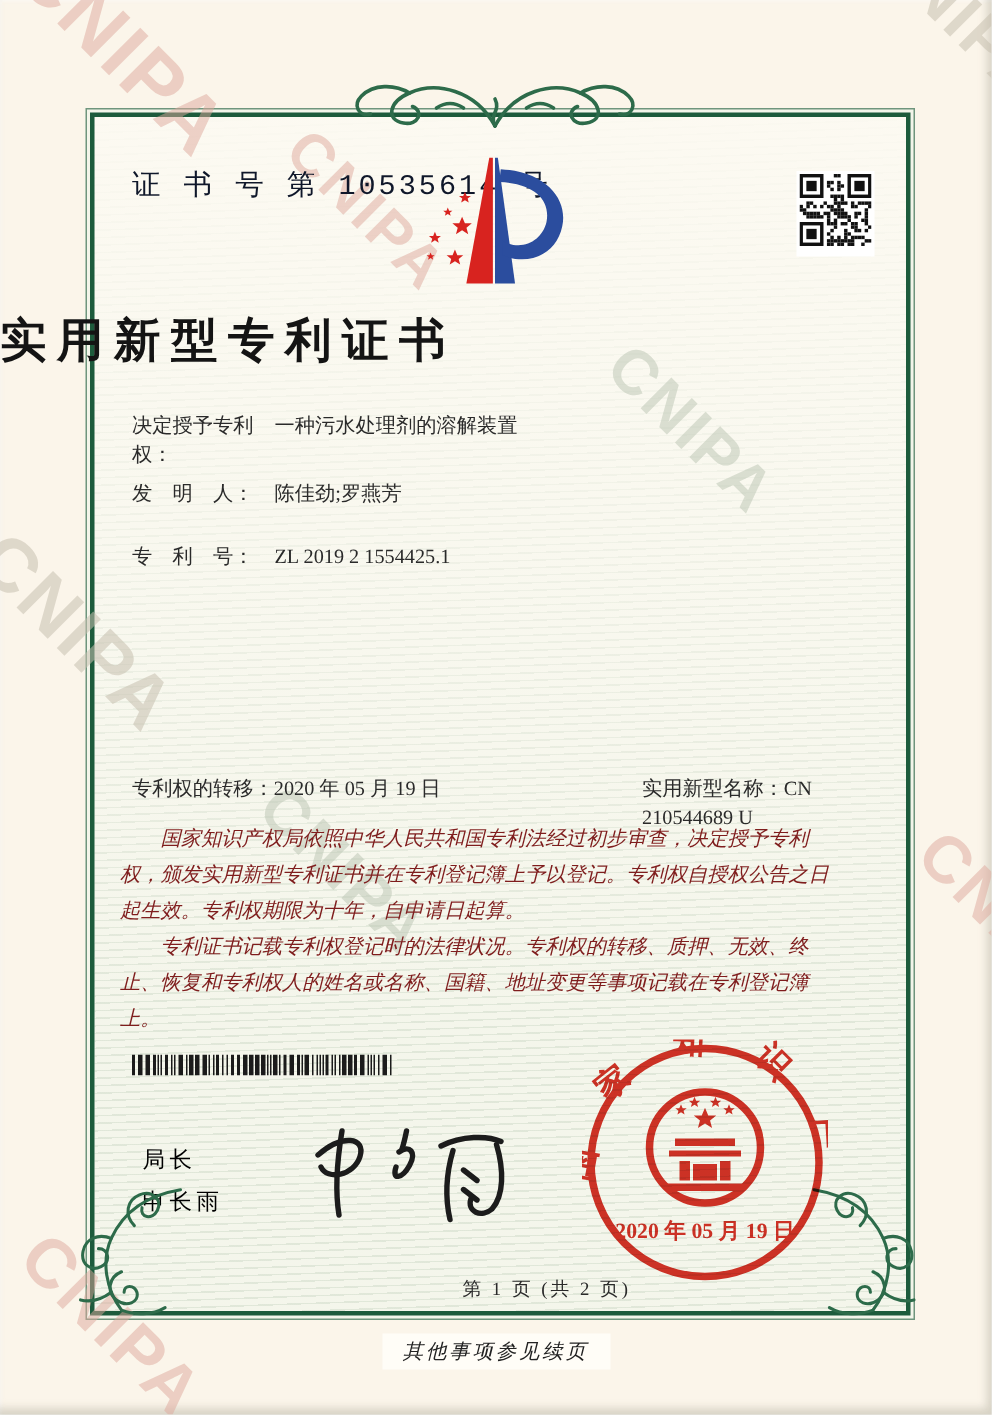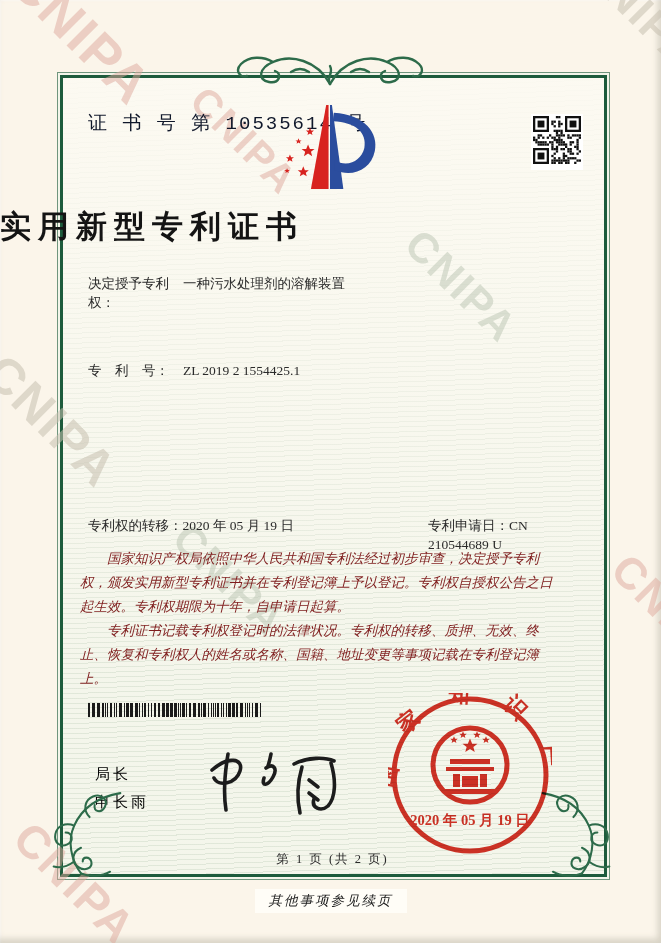--- a/index.html
+++ b/index.html
@@ -32,21 +32,21 @@
   .legal{position:absolute;left:80px;top:547px;width:478px;font-size:13.5px;line-height:24px;
          font-style:italic;color:#7f1d1d;z-index:4;}
   .legal p{margin:0;text-indent:2em;}
   
   .barcode{position:absolute;left:88px;top:703px;z-index:4;}
   .signer{position:absolute;left:95px;top:760px;z-index:4;font-family:"Liberation Sans","DejaVu Sans",sans-serif;
           font-size:15px;letter-spacing:3px;color:#000000;line-height:28px;}
   .signature{position:absolute;left:198px;top:742px;z-index:5;}
   .seal{position:absolute;left:388px;top:693px;z-index:6;mix-blend-mode:multiply;opacity:.95;}
   .pageinfo{position:absolute;left:57px;top:851px;width:551px;text-align:center;font-size:12.5px;
-            letter-spacing:2px;z-index:4;}
+            letter-spacing:2px;z-index:4;padding-left:32px;}
   .contnote{position:absolute;left:0;top:889px;width:100%;text-align:center;z-index:4;}
   .contnote span{display:inline-block;background:#fffdf7;padding:3px 14px;font-size:13.5px;font-style:italic;
             letter-spacing:2px;color:#222;}
   
   .orn{position:absolute;z-index:5;}
   .orn svg path{fill:none;stroke:#2d6b4a;stroke-width:2.4;stroke-linecap:round;}
   .flourish{left:225px;top:50px;}
   .corner-bl{left:48px;top:788px;}
   .corner-br{left:537px;top:788px;transform:scaleX(-1);}
 </style>
@@ -252,26 +252,29 @@
         <rect x="1" y="15" width="5" height="5" fill="#fff"></rect>
         <rect x="2" y="16" width="3" height="3" fill="#111"></rect>
       </svg>
   </div>
 
   <div class="title">实用新型专利证书</div>
 
   <div class="row" style="top:274px;">
     <span class="lab">决定授予专利权：</span><span class="val">一种污水处理剂的溶解装置</span>
   </div>
+  <div class="row" style="top:319px;">
+    <span class="lab">发　明　人：</span><span class="val">陈佳劲;罗燕芳</span>
+  </div>
   <div class="row" style="top:361px;">
     <span class="lab">专　利　号：</span><span class="val">ZL 2019 2 1554425.1</span>
   </div>
   <div class="row" style="top:516px;">
     <span>专利权的转移：</span><span>2020 年 05 月 19 日</span>
-    <span class="grant2"><span>专利申请日：</span><span>CN 210544689 U</span></span>
+    <span class="grant2"><span>实用新型名称：</span><span>CN 210544689 U</span></span>
   </div>
 
   <div class="legal">
     <p>国家知识产权局依照中华人民共和国专利法经过初步审查，决定授予专利权，颁发实用新型专利证书并在专利登记簿上予以登记。专利权自授权公告之日起生效。专利权期限为十年，自申请日起算。</p>
     <p>专利证书记载专利权登记时的法律状况。专利权的转移、质押、无效、终止、恢复和专利权人的姓名或名称、国籍、地址变更等事项记载在专利登记簿上。</p>
   </div>
 
   <div class="barcode">
     <svg id="bcsvg" width="176" height="14">
         <rect x="0" y="0" width="2" height="14" fill="#1b1b1b"></rect>

